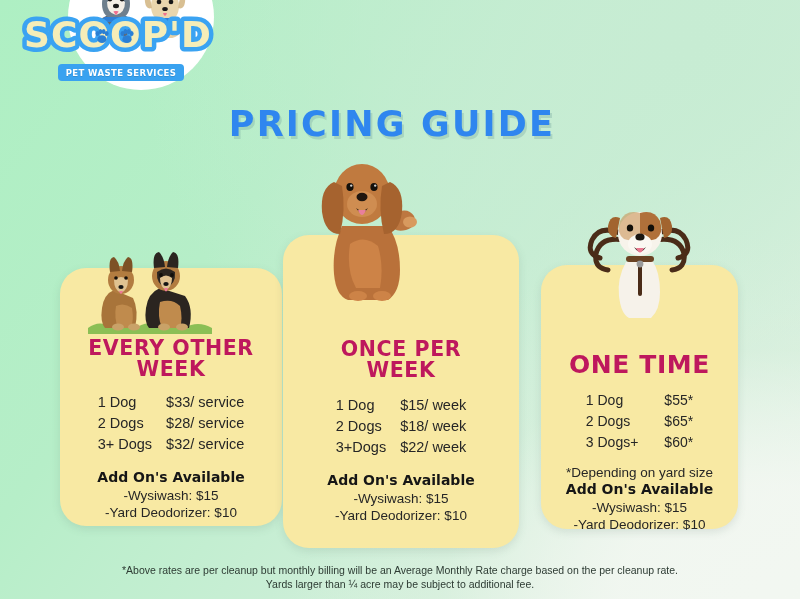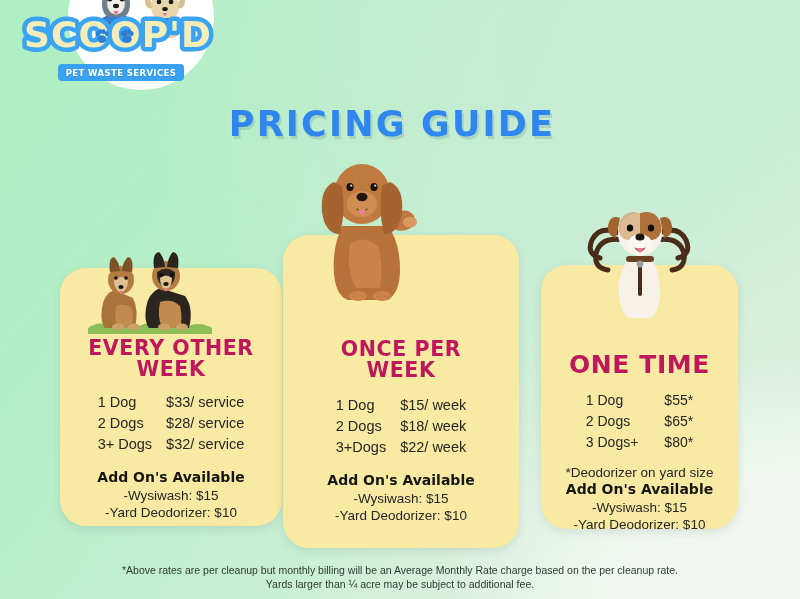--- a/index.html
+++ b/index.html
@@ -231,25 +231,25 @@
             <tr>
           <td class="qty">1 Dog</td>
           <td class="amt">$55*</td>
         </tr>
         <tr>
           <td class="qty">2 Dogs</td>
           <td class="amt">$65*</td>
         </tr>
         <tr>
           <td class="qty">3 Dogs+</td>
-          <td class="amt">$80*</td>
+          <td class="amt">$60*</td>
         </tr>
       </tbody>
         </table>
-      <div class="note">*Deodorizer on yard size</div>
+      <div class="note">*Depending on yard size</div>
       <div class="addons">
         <div class="addons-title">Add On's Available</div>
         <div class="addon-line">-Wysiwash: $15</div>
         <div class="addon-line">-Yard Deodorizer: $10</div>
       </div>
     </div>
   </div>
 
   <svg class="dog" id="dog-0" viewBox="0 0 124 88">
 

